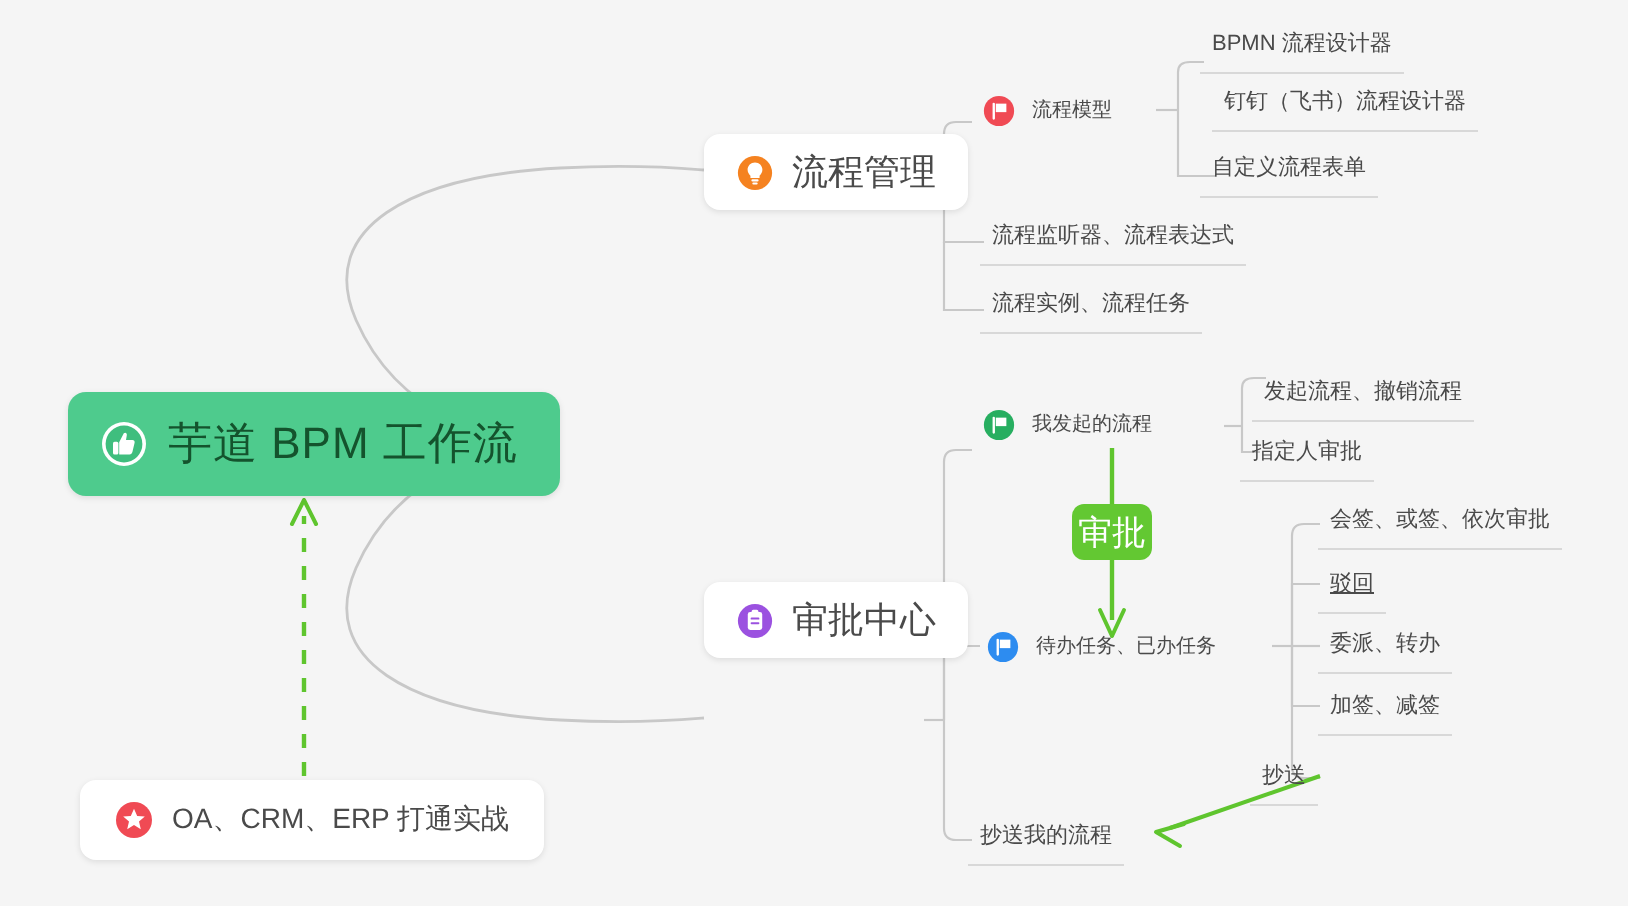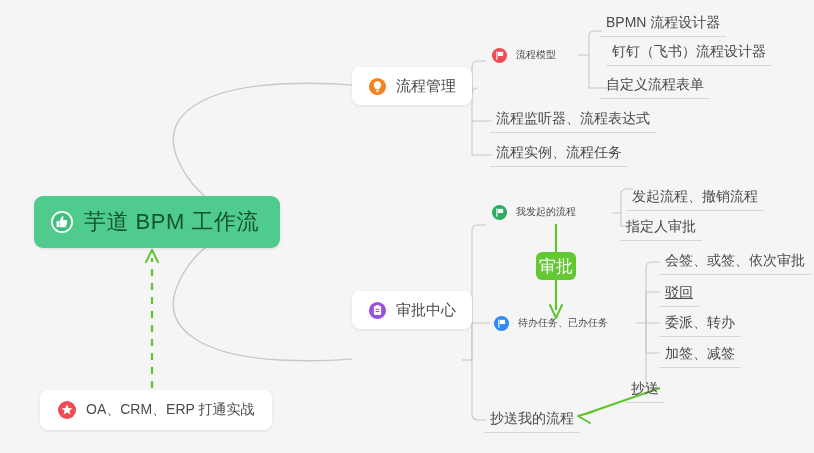--- a/index.html
+++ b/index.html
@@ -43,21 +43,21 @@
   .card-node {
     position: absolute;
     background: #ffffff;
     border-radius: 8px;
     display: flex; align-items: center;
     padding: 0 16px;
     height: 38px;
     box-shadow: 0 1px 3px rgba(0,0,0,0.10);
   }
   .card-label {
-    font-size: 15px;
+    font-size: 18px;
     color: #4a4a4a;
     margin-left: 9px;
     white-space: nowrap;
   }
 
   
   .callout-node {
     position: absolute;
     left: 40px; top: 390px;
     height: 40px;
@@ -81,21 +81,21 @@
   }
   .branch-label {
     font-size: 10px;
     color: #4a4a4a;
     margin-left: 8px;
   }
 
   
   .leaf-node {
     position: absolute;
-    font-size: 14px;
+    font-size: 11px;
     color: #4a4a4a;
     white-space: nowrap;
     padding: 0 6px 4px 6px;
     border-bottom: 1px solid #d8d8d8;
     line-height: 20px;
   }
 
   
   .tag-badge {
     position: absolute;

